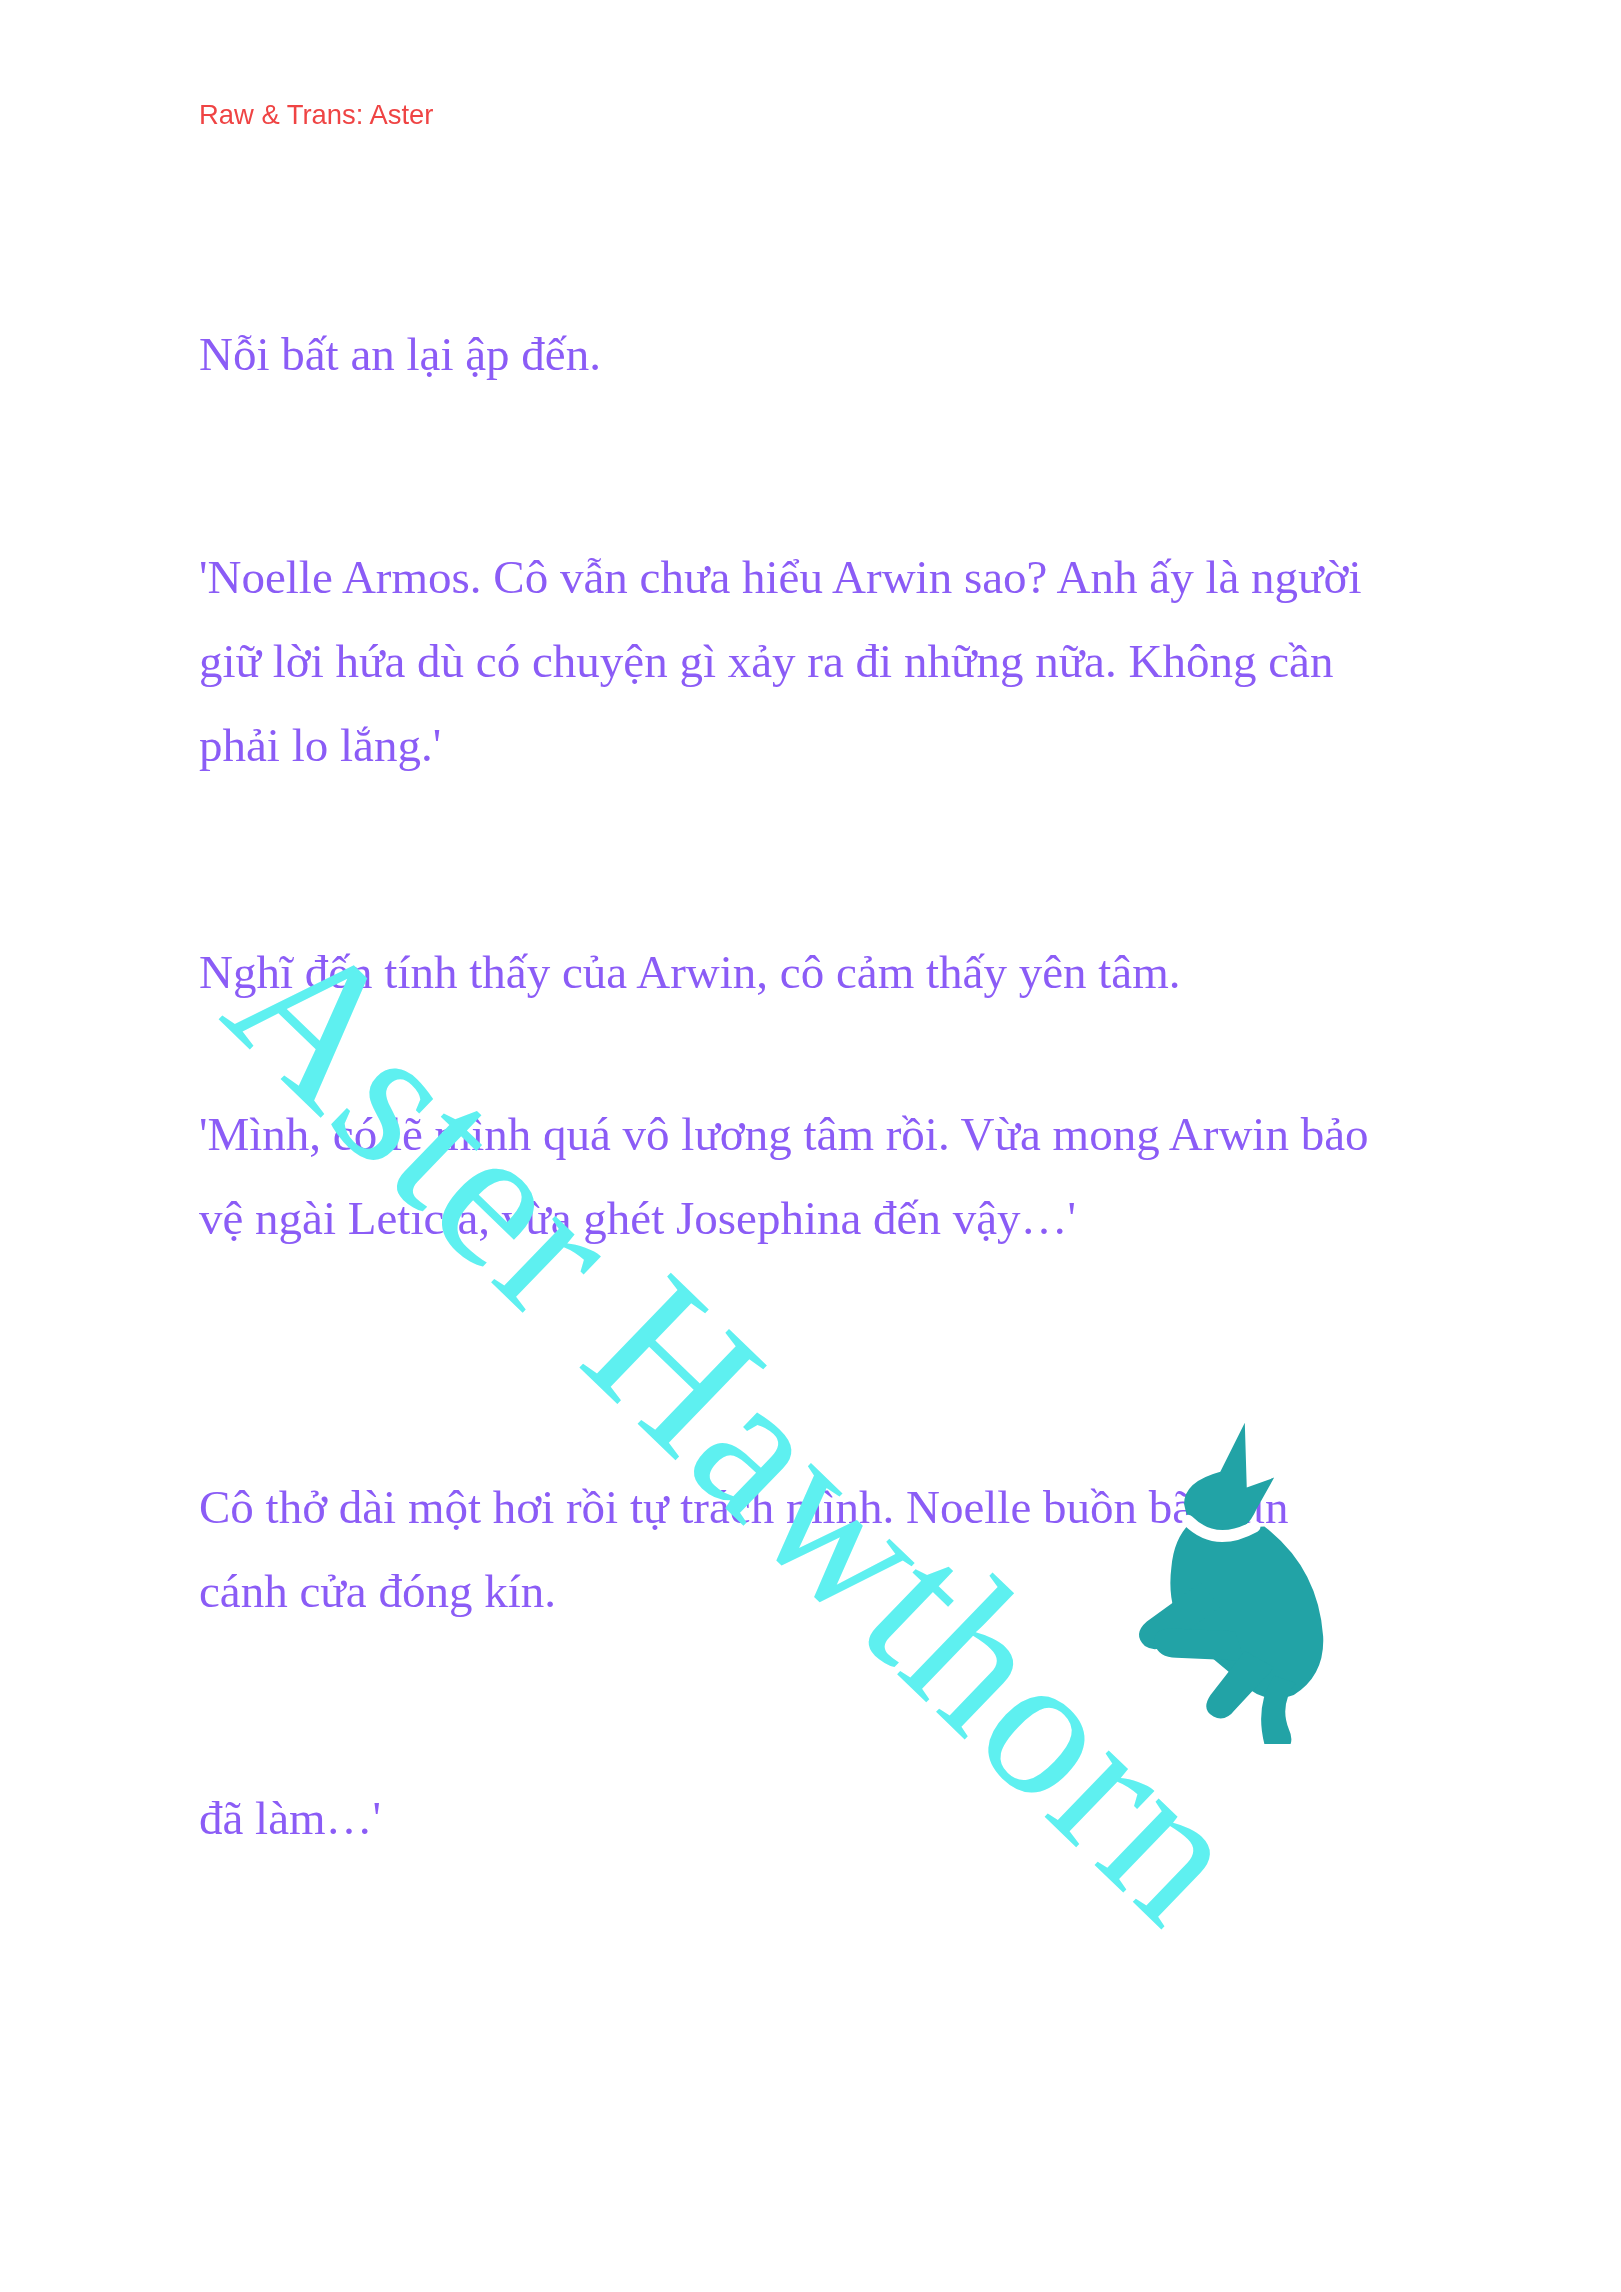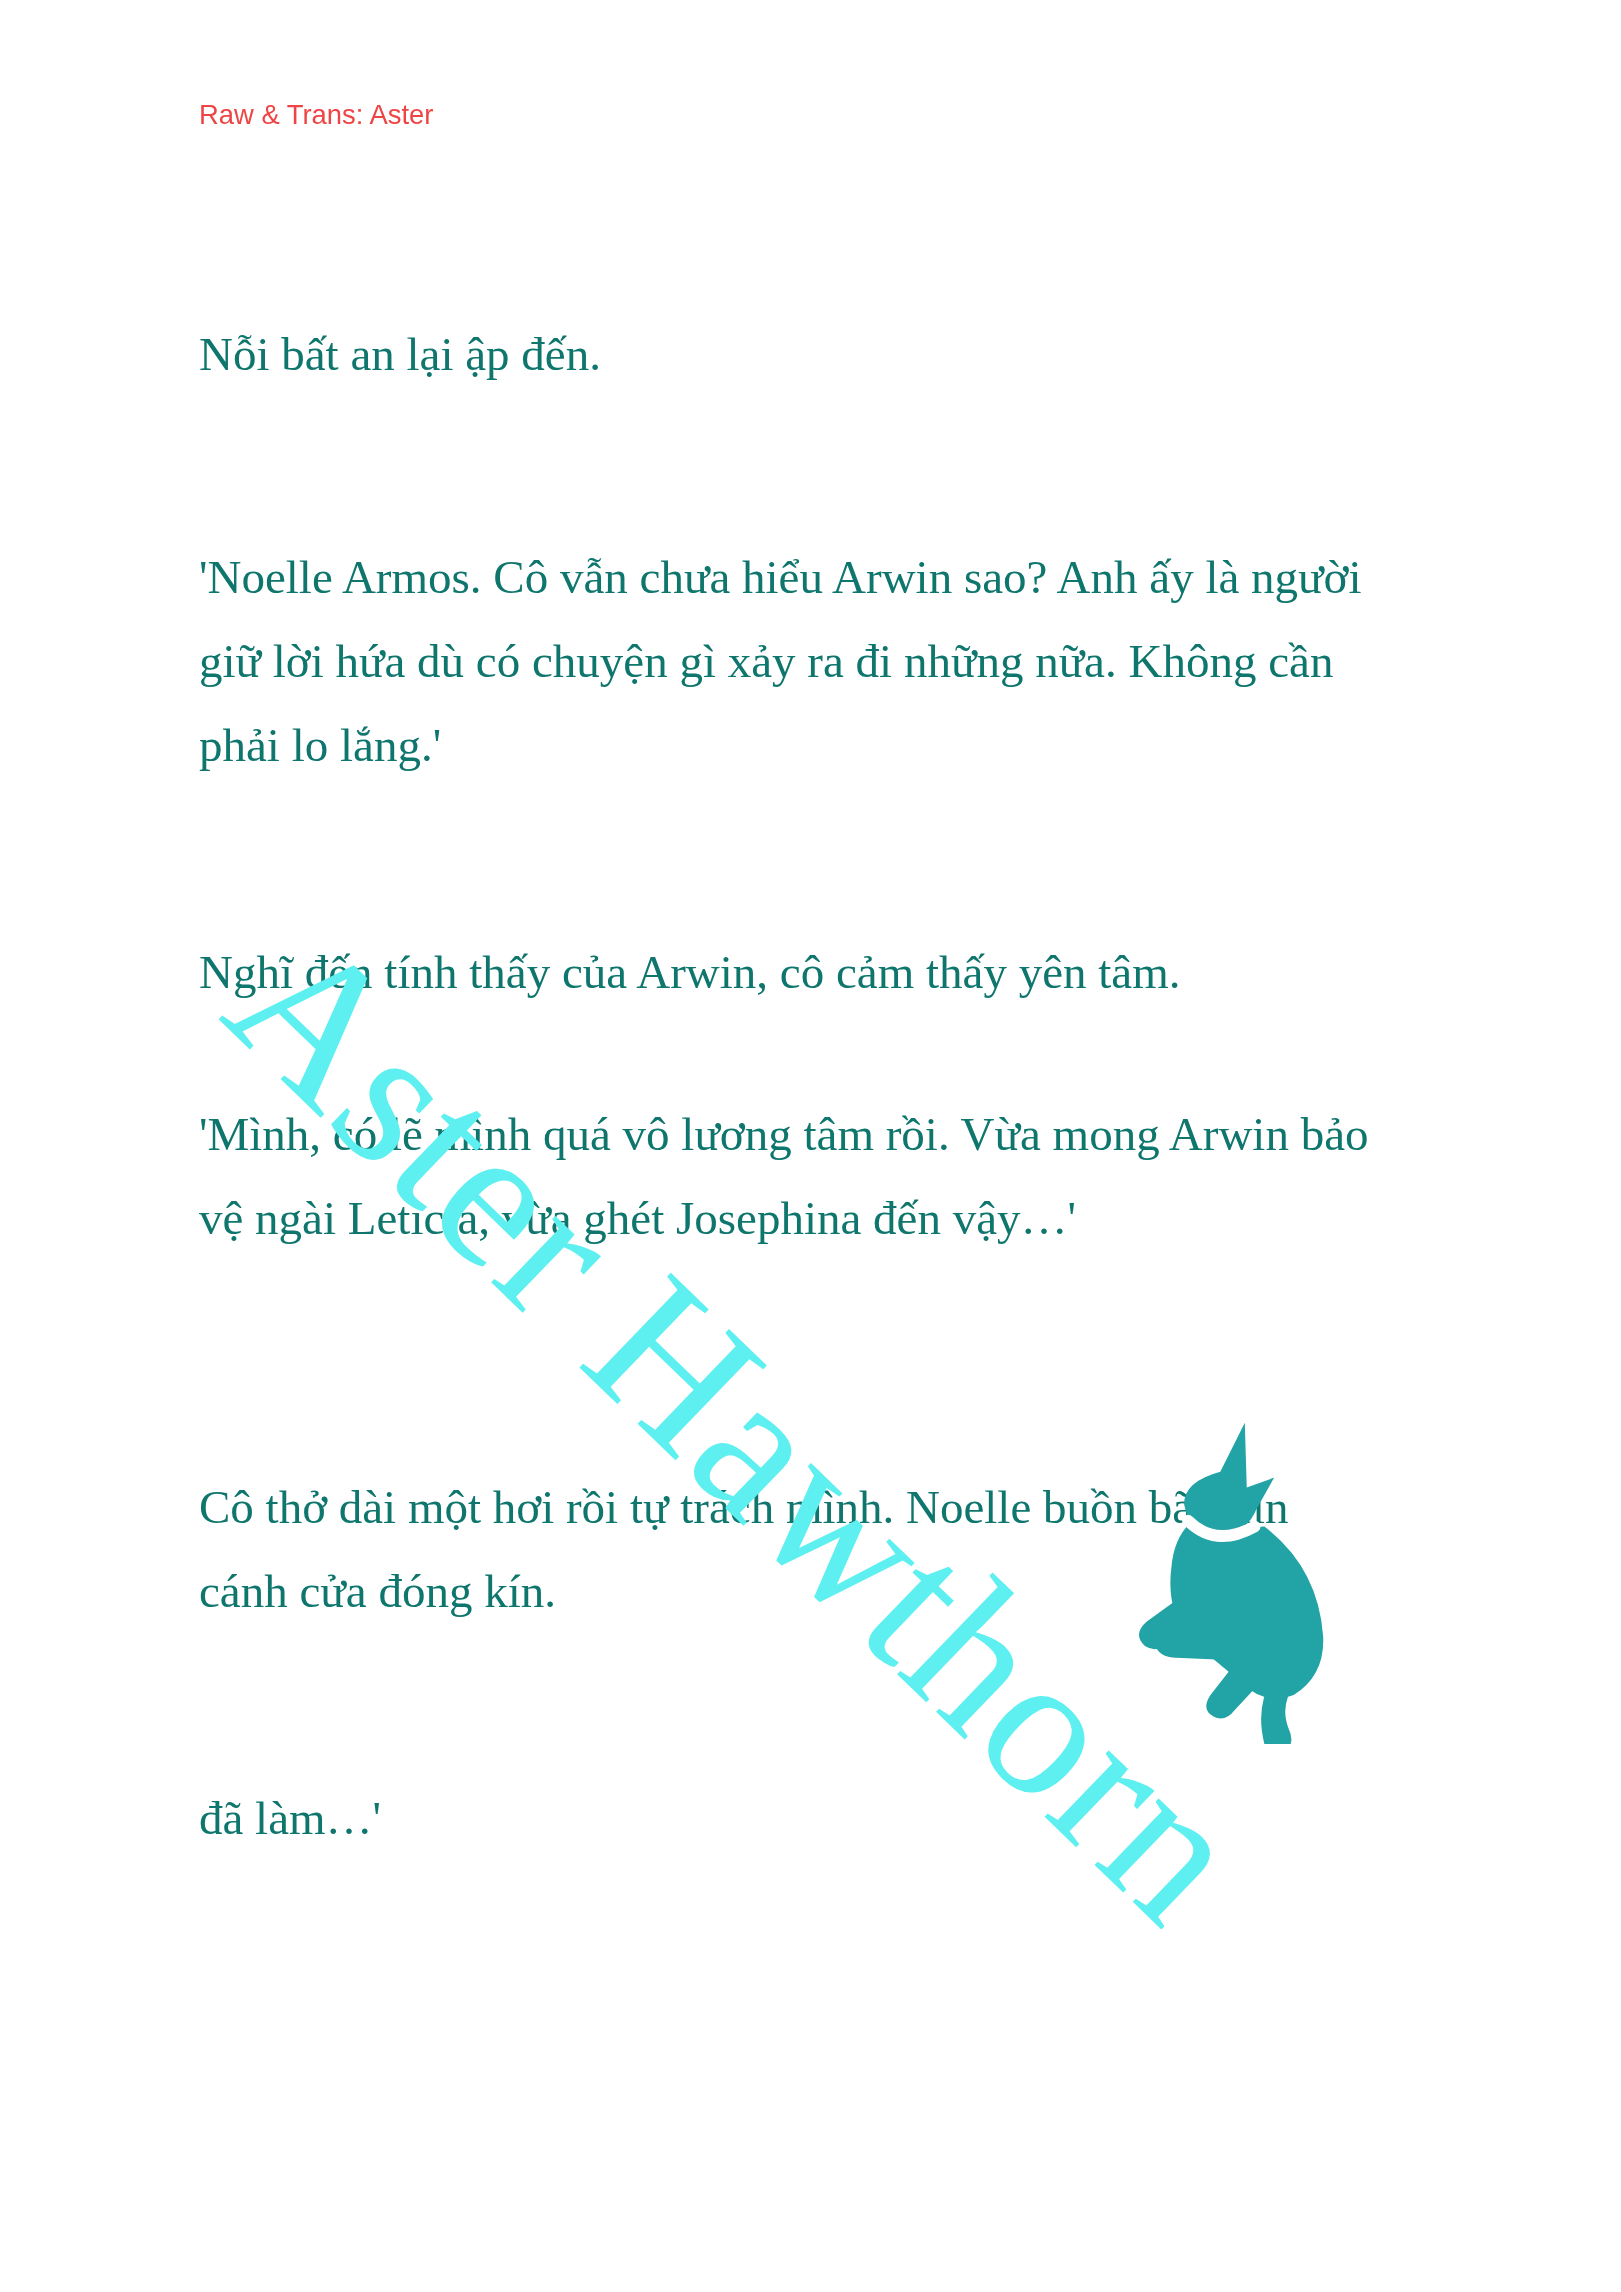--- a/index.html
+++ b/index.html
@@ -25,21 +25,21 @@
       margin: 0;
     }
     .para {
       position: absolute;
       left: 199px;
       width: 1235px;
       margin: 0;
       font-family: "Liberation Serif", serif;
       font-size: 47px;
       line-height: 84px;
-      color: #0f766e;
+      color: #8b5cf6;
       z-index: 2;
     }
     .para .line {
       display: block;
       white-space: nowrap;
     }
     .watermark {
       position: absolute;
       left: 225px;
       top: 1010px;

